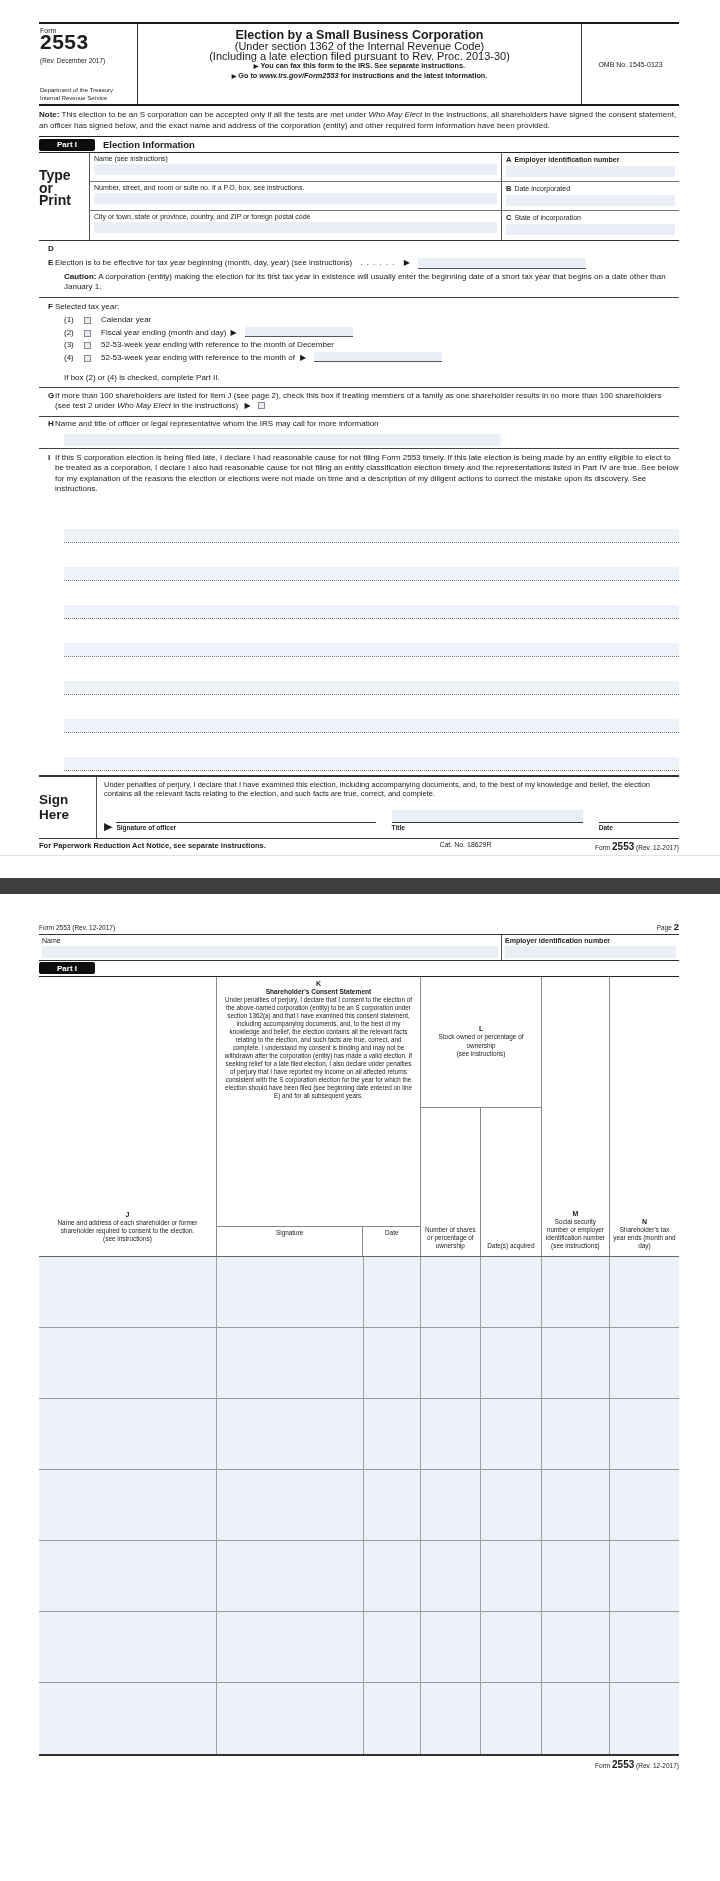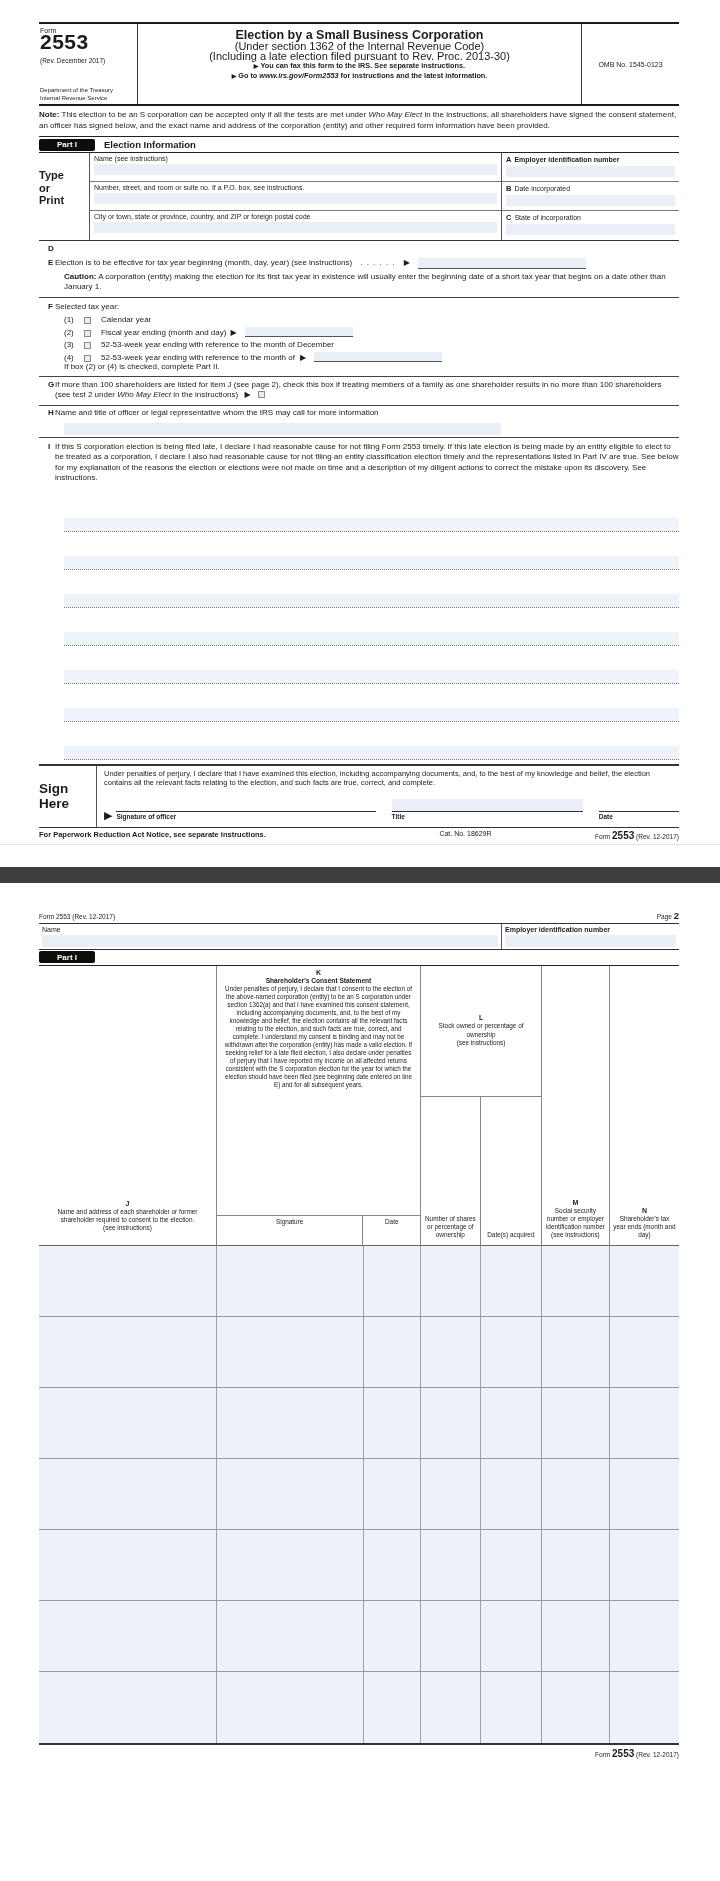--- a/index.html
+++ b/index.html
@@ -25,30 +25,30 @@
   .hdr-center { padding-top: 4px; text-align: center; }
   .h-title { font-size: 12.5px; font-weight: bold; line-height: 14px; }
   .h-sub { font-size: 11px; font-weight: normal; line-height: 9.5px; }
   .h-bullet { font-size: 7.3px; font-weight: bold; line-height: 9px; }
   .h-bullet:first-of-type { margin-top: 3px; }
   .hdr-right { border-left: 1.5px solid #333; display: flex; align-items: center; justify-content: center; font-size: 7px; }
   .arrow { font-size: 6px; margin-right: 2px; }
 
   
   #note { font-size: 8px; line-height: 10.5px; padding: 4px 0 5px; }
-  .part-bar { border-bottom: 1.5px solid #222; display: flex; align-items: center; gap: 9px; padding: 1.5px 0; }
+  .part-bar { border-bottom: 1.5px solid #222; display: flex; align-items: center; padding: 1.5px 0; }
   .badge { background: #0d0d0d; color: #fff; font-weight: bold; font-size: 8px; width: 56px;
     text-align: center; padding: 1.5px 0; border-radius: 2px; }
-  .part-title { font-size: 9.5px; font-weight: bold; }
+  .part-title { font-size: 9.5px; font-weight: bold; padding-left: 8px; }
   .part-extra { font-size: 8px; }
 
   
   #tp-table { border-bottom: 1.5px solid #333; display: grid; grid-template-columns: 51px 1fr 178px;
     grid-template-rows: repeat(3, 29px); }
-  .tp-label { grid-row: 1 / 4; grid-column: 1; border-right: 1px solid #555; font-size: 11px;
+  .tp-label { grid-row: 1 / 4; grid-column: 1; border-right: 1px solid #555; font-size: 14px;
     font-weight: bold; line-height: 12.5px; padding-top: 16px; }
   .tp-cell { padding: 1.5px 4px 0 4px; font-size: 7px; border-bottom: 1px solid #777; }
   .tp-cell.last { border-bottom: none; }
   .tp-right { border-left: 1px solid #555; }
   .tp-strip { height: 11px; margin-top: 2px; }
   .abc-letter { font-weight: bold; font-size: 7.5px; margin-right: 3px; }
   .abc-label { font-size: 7px; font-weight: bold; }
 
   
   .lrow { display: flex; font-size: 8px; line-height: 10px; padding: 3px 0 1px; }
@@ -60,21 +60,21 @@
     align-self: flex-end; margin-left: 6px; }
   #caution-wrap { border-bottom: 1.5px solid #444; }
   #caution { margin-left: 25px; font-size: 8px; line-height: 10px; padding: 2px 0 5px; }
 
   
   #f-block { border-bottom: 1.5px solid #444; padding: 2px 0 5px; font-size: 8px; }
   .f-opt { display: flex; align-items: flex-end; margin: 3px 0 0 25px; line-height: 9px; }
   .f-num { width: 17px; }
   .f-label { margin-left: 7px; }
   .f-field { width: 108px; border-bottom: 1px solid #555; height: 10px; margin-left: 6px; }
-  .f-note { margin-left: 25px; margin-top: 0; }
+  .f-note { margin-left: 25px; margin-top: 11px; }
 
   
   #g-block { border-bottom: 1.5px solid #444; padding-bottom: 4px; }
   #h-block { border-bottom: 1.5px solid #444; display: grid; grid-template-columns: 1fr 178px; }
   .h-left { display: flex; font-size: 8px; padding-top: 2px; flex-direction: column; }
   .h-left-row { display: flex; }
   .h-strip { height: 12px; margin: 6px 0 2px 25px; }
   .h-right { border-left: 1px solid #555; font-size: 7.5px; line-height: 9px; padding: 2px 3px; }
   #i-block { display: flex; font-size: 8px; line-height: 10.4px; padding: 4px 0 2px; }
 

